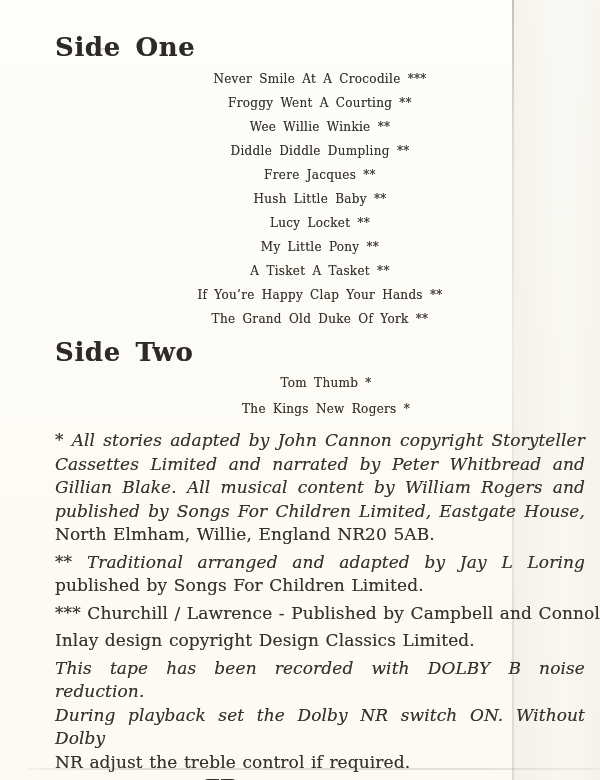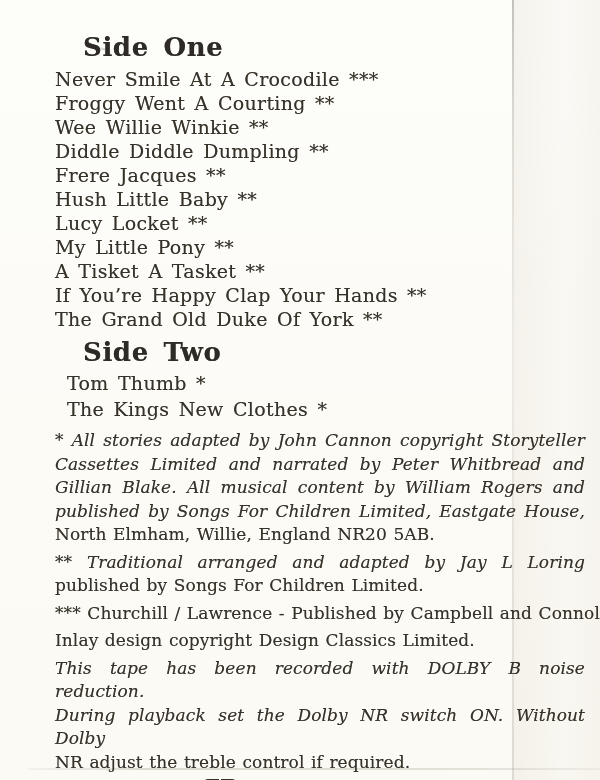--- a/index.html
+++ b/index.html
@@ -40,23 +40,22 @@
     transform: rotate(12deg);
     filter: blur(.4px);
     pointer-events: none;
   }
 
   .heading {
     font-size: 26px; font-weight: bold; line-height: 28px;
     letter-spacing: .6px; word-spacing: 5px;
     color: #2e2b26;
     text-shadow: 0 0 .6px rgba(46,43,38,.55);
-    margin-left: 28px;
   }
-  .tracks { margin-top: 6px; font-size: 19px; letter-spacing: .3px; word-spacing: 3px; }
+  .tracks { margin-top: 6px; font-size: 12px; letter-spacing: .3px; word-spacing: 3px; text-align: center; }
   .track  { line-height: 24px; white-space: nowrap;
             text-shadow: 0 0 .5px rgba(54,50,41,.5); }
   .side-two-heading { margin-top: 7px; }
   .tracks-two { margin-top: 5px; }
   .tracks-two .track { line-height: 25.5px; margin-left: 12px; }
 
   .notes { margin-top: 7px; font-size: 17px; letter-spacing: .1px; word-spacing: 1px; }
   .note  { margin-top: 4px; }
   .note-line {
     line-height: 23.5px;
@@ -97,21 +96,21 @@
     <div class="track">My Little Pony **</div>
     <div class="track">A Tisket A Tasket **</div>
     <div class="track">If You’re Happy Clap Your Hands **</div>
     <div class="track">The Grand Old Duke Of York **</div>
   </div>
 
   <div class="heading side-two-heading">Side Two</div>
 
   <div class="tracks tracks-two">
     <div class="track">Tom Thumb *</div>
-    <div class="track">The Kings New Clothes *</div>
+    <div class="track">The Kings New Rogers *</div>
   </div>
 
   <div class="notes">
 
     <div class="note">
       <div class="note-line jline">* All stories adapted by John Cannon copyright Storyteller</div>
       <div class="note-line jline">Cassettes Limited and narrated by Peter Whitbread and</div>
       <div class="note-line jline">Gillian Blake.  All musical content by William Rogers and</div>
       <div class="note-line jline">published by Songs For Children Limited, Eastgate House,</div>
       <div class="note-line">North Elmham, Willie, England NR20 5AB.</div>

